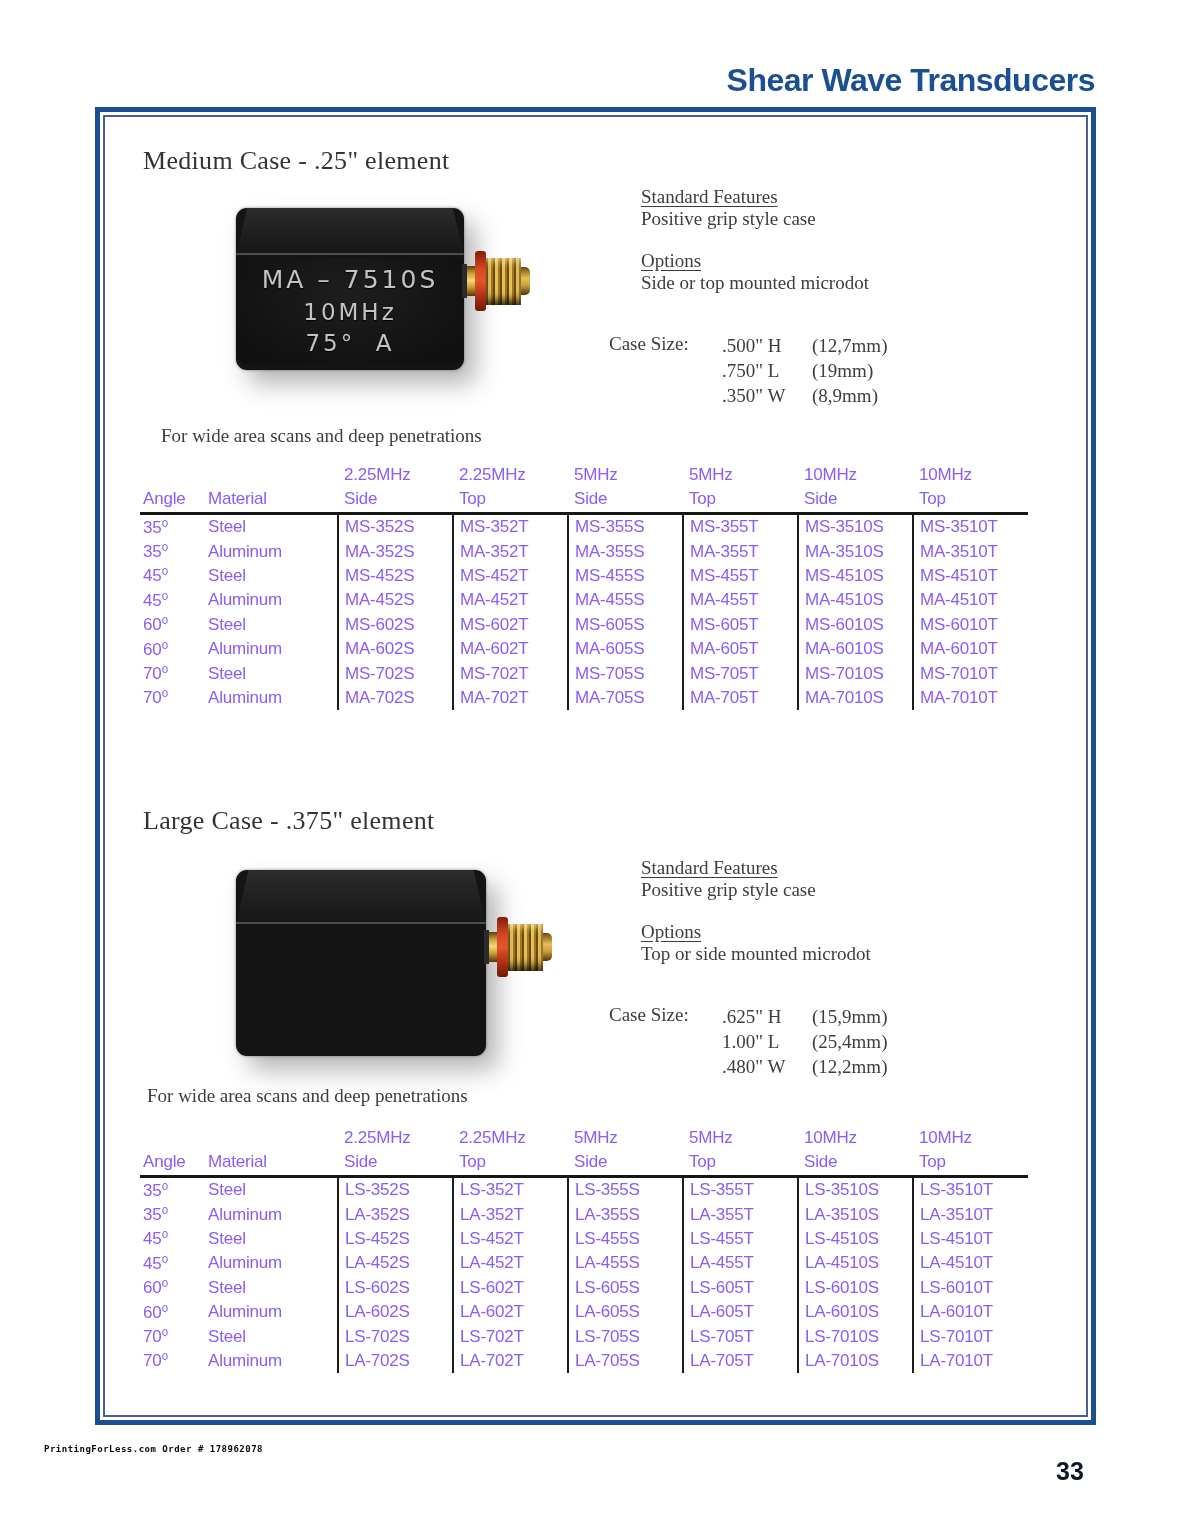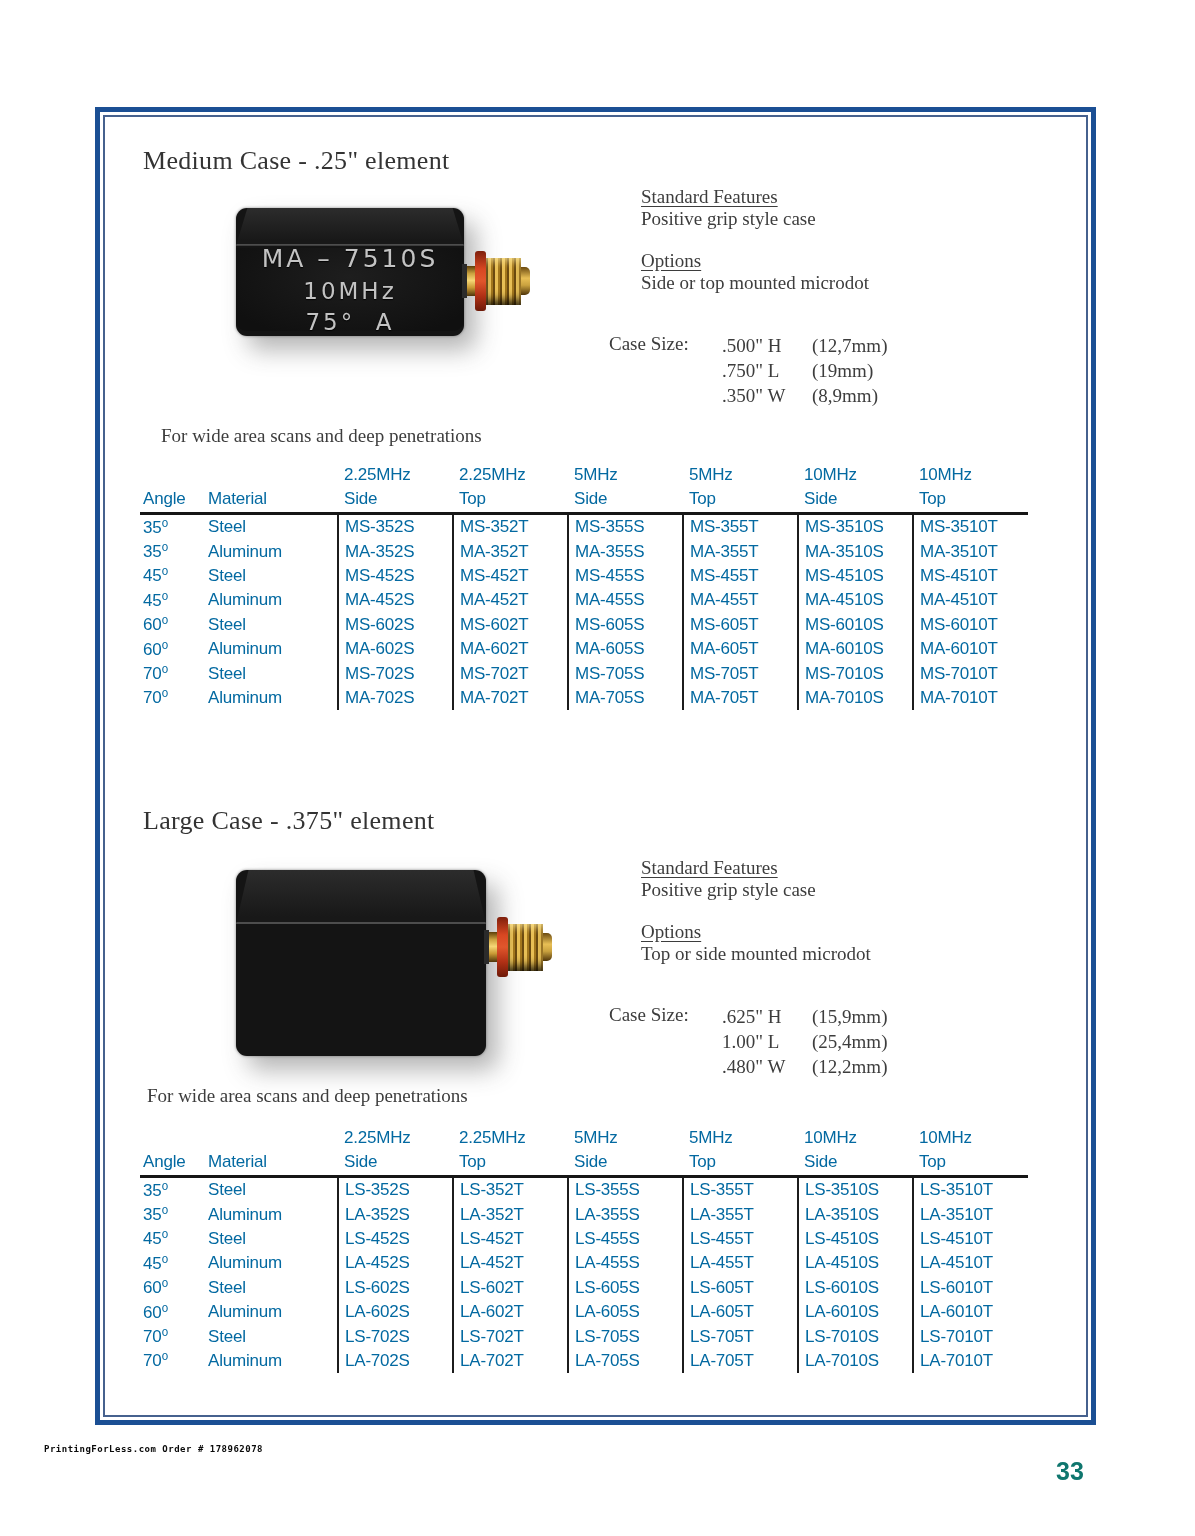--- a/index.html
+++ b/index.html
@@ -39,21 +39,21 @@
   .cs-row{display:flex;line-height:25px;}
   .cs-dim{width:90px;}
   .cs-metric{}
 
   
   .photo{position:absolute;}
   .photo-1{left:222px;top:192px;width:318px;height:218px;}
   .photo-2{left:222px;top:858px;width:336px;height:230px;}
   .t-body{position:absolute;border-radius:11px;background:#141414;
         box-shadow:12px 14px 24px rgba(60,60,60,.38),0 0 3px rgba(0,0,0,.45);}
-  .photo-1 .t-body{left:14px;top:16px;width:228px;height:128px;}
+  .photo-1 .t-body{left:14px;top:16px;width:228px;height:162px;}
   .photo-2 .t-body{left:14px;top:12px;width:250px;height:186px;}
   .t-top{position:absolute;left:0;top:0;right:0;height:28%;
         background:linear-gradient(180deg,#2c2c2c 0%,#181818 90%);
         clip-path:polygon(5% 0,95% 0,100% 100%,0 100%);
         border-bottom:2px solid #4d4d4d;border-radius:11px 11px 0 0;}
   .t-label{position:absolute;left:0;right:0;top:31%;bottom:4%;display:flex;flex-direction:column;
         justify-content:center;align-items:center;gap:5px;
         background:radial-gradient(ellipse at 50% 35%,#1e1e1e 0%,#101010 85%);border-radius:0 0 11px 11px;}
   .t-line{font-family:"DejaVu Sans",sans-serif;color:#c3c3c3;letter-spacing:3px;font-size:23px;
         text-shadow:0 1px 1px rgba(0,0,0,.9);white-space:pre;}
@@ -67,45 +67,46 @@
   .c-ring{width:11px;height:60px;border-radius:3px;
         background:linear-gradient(180deg,#7e1f0c,#d84722 30%,#e1562c 50%,#b03015 75%,#6d1a08);}
   .c-threads{width:35px;height:47px;
         background:repeating-linear-gradient(90deg,#6b4a10 0 2px,#e8bf55 2px 5px,#a3771d 5px 7px);
         box-shadow:inset 0 7px 8px -4px rgba(255,235,160,.75),inset 0 -9px 10px -4px rgba(0,0,0,.8);}
   .c-tip{width:9px;height:28px;border-radius:0 5px 5px 0;
         background:linear-gradient(180deg,#6b4a10,#e8bf55 40%,#caa23f 65%,#4f350a);}
 
   
   .parts-table{position:absolute;border-collapse:collapse;table-layout:fixed;
-        font-family:"Liberation Sans","DejaVu Sans",sans-serif;font-size:17px;color:#0369a1;
+        font-family:"Liberation Sans","DejaVu Sans",sans-serif;font-size:17px;color:#8b5cf6;
         letter-spacing:-0.2px;}
   .table-1{left:140px;top:462px;}
   .table-2{left:140px;top:1125px;}
   .parts-table th{text-align:left;font-weight:400;padding:0;}
   .parts-table th.h-freq{height:23px;vertical-align:bottom;padding-bottom:1px;}
   .parts-table th.h-sub{height:23px;vertical-align:bottom;padding-bottom:3px;
         border-bottom:3px solid #161616;margin-top:28px;}
   .parts-table td{height:24.4px;padding:0;vertical-align:middle;}
   .parts-table .c-angle{padding-left:3px;}
   .parts-table .c-mat{padding-left:2px;}
   .parts-table .c-part{padding-left:6px;border-left:2px solid #1c1c1c;}
   .parts-table th.c-part-h{padding-left:6px;}
 
   
   .page-num{position:absolute;left:1056px;top:1457px;font-family:"Liberation Sans",sans-serif;
-        font-size:25px;font-weight:600;color:#0f766e;}
+        font-size:25px;font-weight:600;color:#0f172a;}
   .footer-note{position:absolute;left:44px;top:1444px;font-family:"DejaVu Sans Mono",monospace;
         font-size:9px;font-weight:700;letter-spacing:0.5px;color:#0a0a0a;}
 </style>
 </head>
 <body>
 
 <div class="page">
 
+  <div class="header-title">Shear Wave Transducers</div>
 
   <div class="frame">
     <div class="frame-inner"></div>
   </div>
 
   <div class="section-heading s1-heading">Medium Case - .25" element</div>
 
   <div class="photo photo-1">
     <div class="t-body">
       <div class="t-top"></div>

